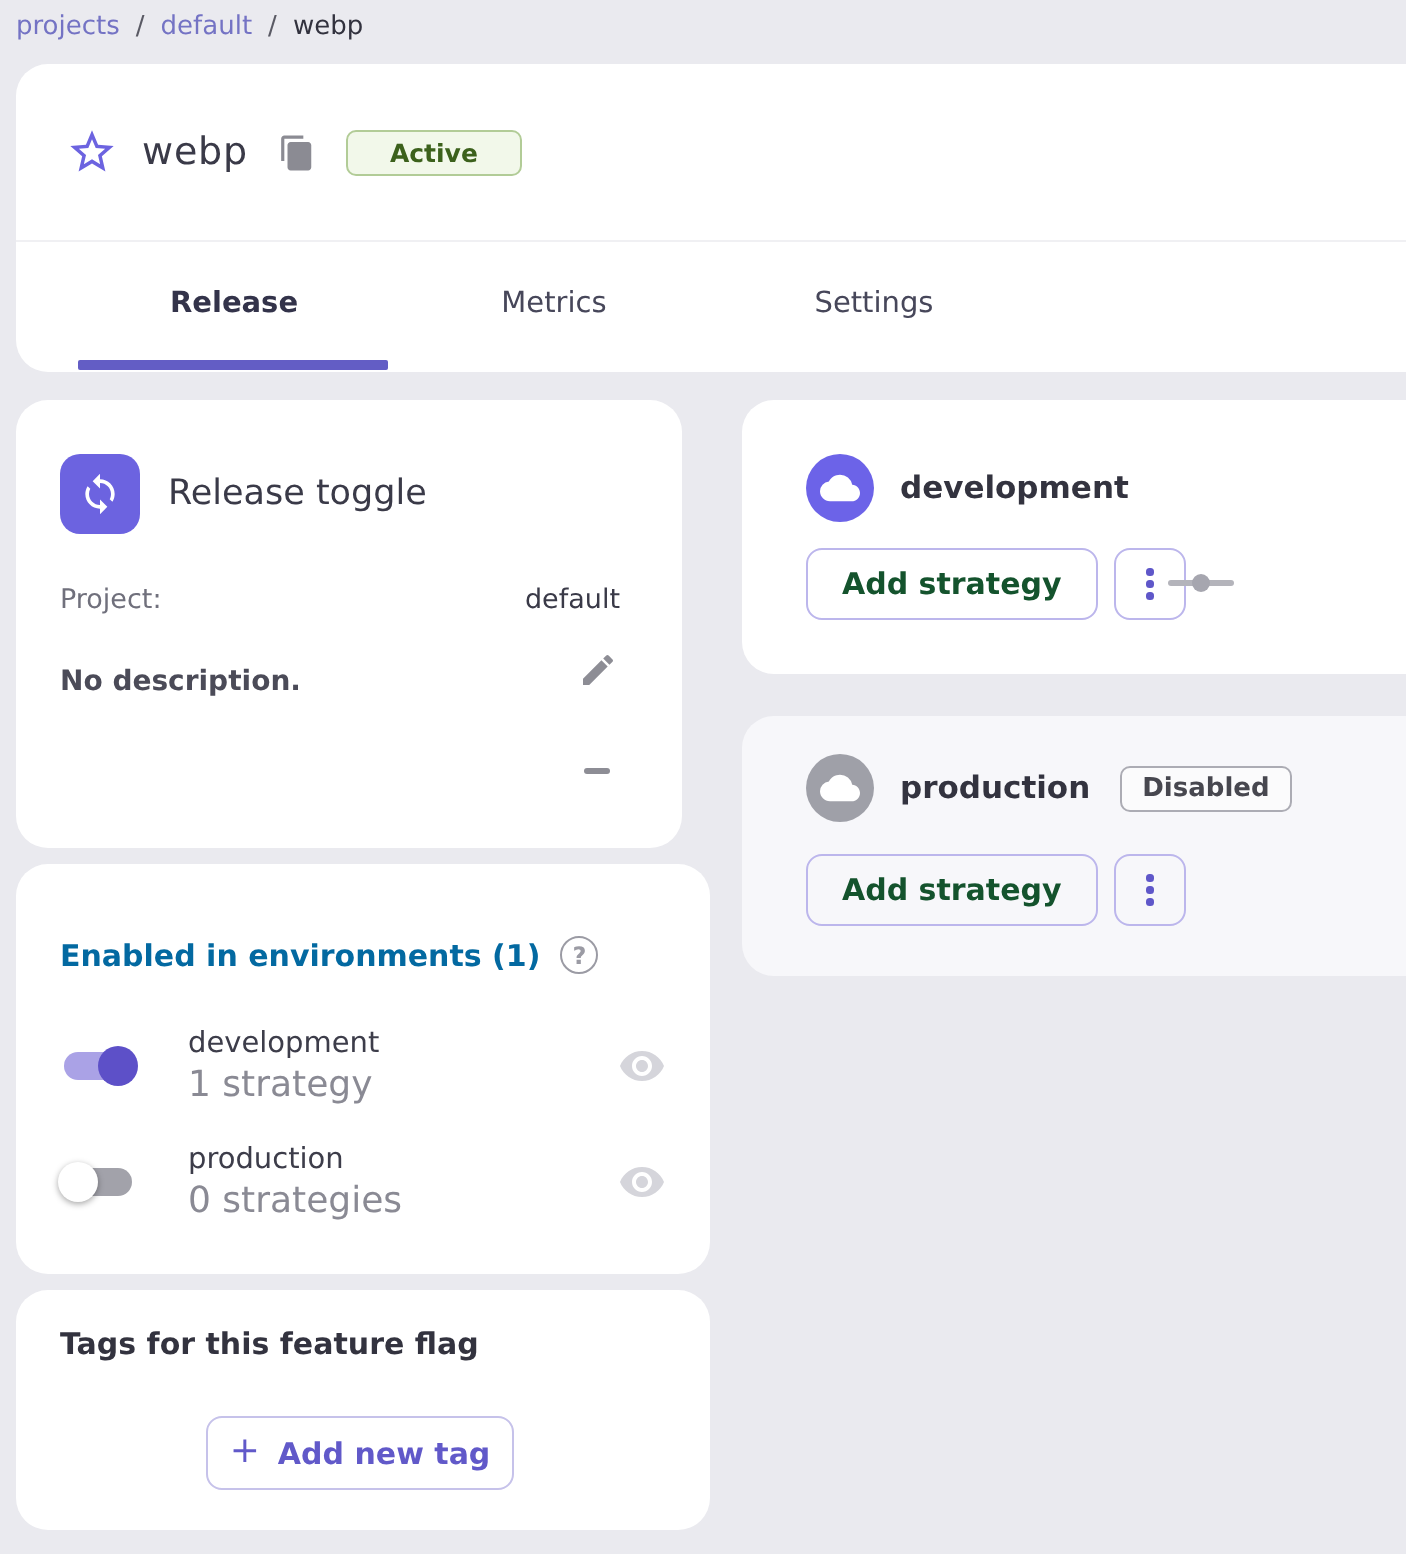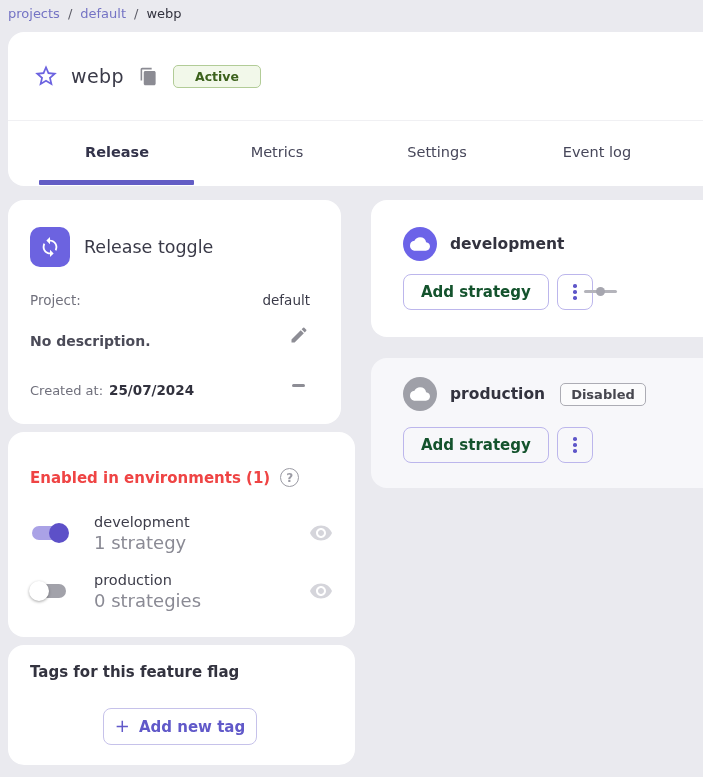--- a/index.html
+++ b/index.html
@@ -38,21 +38,21 @@
   .description { position:absolute; left:22px; top:133px; font-size:14px; color:#4b4b58;font-weight:bold; }
   .edit-btn { position:absolute; right:32px; top:125px; width:20px; height:20px; cursor:pointer; }
   .created-row { position:absolute; left:22px; top:182px; font-size:13px; }
   .created-row .meta-label { font-size:13px; }
   .created-value { color:#32323e; font-weight:600; font-size:13.5px; margin-left:6px; }
   .dash-icon { position:absolute; right:36px; top:184px; width:13px; height:2.5px; background:#8d8d95; border-radius:2px; }
 
   
   #card-envs { left:8px; top:432px; width:347px; height:205px; }
   .envs-title-row { position:absolute; left:22px; top:36px; display:flex; align-items:center; gap:10px; }
-  .envs-title { font-size:15px; font-weight:bold; color:#ef4444; }
+  .envs-title { font-size:15px; font-weight:bold; color:#0369a1; }
   .help-icon { width:19px; height:19px; border:1.7px solid #9b9ba4; border-radius:50%; color:#9b9ba4; font-size:12px; font-weight:bold; display:flex; align-items:center; justify-content:center; cursor:pointer; }
   .env-row { position:absolute; left:20px; right:22px; height:42px; display:flex; align-items:center; }
   .env-row.r0 { top:80px; } .env-row.r1 { top:138px; }
   .switch { position:relative; width:34px; height:14px; border-radius:7px; margin:0 4px; cursor:pointer; flex:none; }
   .switch.on { background:#aaa2e6; }
   .switch.off { background:#a2a2aa; }
   .switch .thumb { position:absolute; top:-3px; width:20px; height:20px; border-radius:50%; }
   .switch.on .thumb { left:17px; background:#5d50c8; }
   .switch.off .thumb { left:-3px; background:#fff; box-shadow:0 1px 3px rgba(0,0,0,.35); }
   .env-texts { margin-left:24px; flex:1; }
@@ -112,44 +112,40 @@
         <svg width="19" height="19" viewBox="0 0 24 24" fill="#8b8b93">
             <path d="M16 1H4c-1.1 0-2 .9-2 2v14h2V3h12V1zm3 4H8c-1.1 0-2 .9-2 2v14c0 1.1.9 2 2 2h11c1.1 0 2-.9 2-2V7c0-1.1-.9-2-2-2z"></path>
           </svg>
       </span>
       <span class="badge-active">Active</span>
     </div>
     <div class="tabs">
       <div class="tab active">Release</div>
       <div class="tab">Metrics</div>
       <div class="tab">Settings</div>
-      <div class="tab">Event log</div>
     </div>
   </header>
 
   <section class="card" id="card-details">
     <div class="type-icon">
       <svg width="22" height="22" viewBox="0 0 24 24" fill="#ffffff">
           <path d="M12 4V1L8 5l4 4V6c3.31 0 6 2.69 6 6 0 1.01-.25 1.97-.7 2.8l1.46 1.46C19.54 15.03 20 13.57 20 12c0-4.42-3.58-8-8-8zm0 14c-3.31 0-6-2.69-6-6 0-1.01.25-1.97.7-2.8L5.24 7.74C4.46 8.97 4 10.43 4 12c0 4.42 3.58 8 8 8v3l4-4-4-4v3z"></path>
         </svg>
     </div>
     <div class="type-title">Release toggle</div>
     <div class="meta-row">
       <span class="meta-label">Project:</span>
       <span class="meta-value">default</span>
     </div>
     <div class="description">No description.</div>
     <span class="edit-btn">
       <svg width="20" height="20" viewBox="0 0 24 24" fill="#8d8d95">
           <path d="M3 17.25V21h3.75L17.81 9.94l-3.75-3.75L3 17.25zM20.71 7.04c.39-.39.39-1.02 0-1.41l-2.34-2.34a.9959.9959 0 0 0-1.41 0l-1.83 1.83 3.75 3.75 1.83-1.83z"></path>
         </svg>
     </span>
-    <div class="created-row">
-      <span class="meta-label">Created at:</span><span class="created-value">25/07/2024</span>
-    </div>
     <div class="dash-icon"></div>
   </section>
 
   <section class="card" id="card-envs">
     <div class="envs-title-row">
       <span class="envs-title">Enabled in environments (1)</span>
       <span class="help-icon">?</span>
     </div>
     <div class="env-row r0">
       <span class="switch on">

